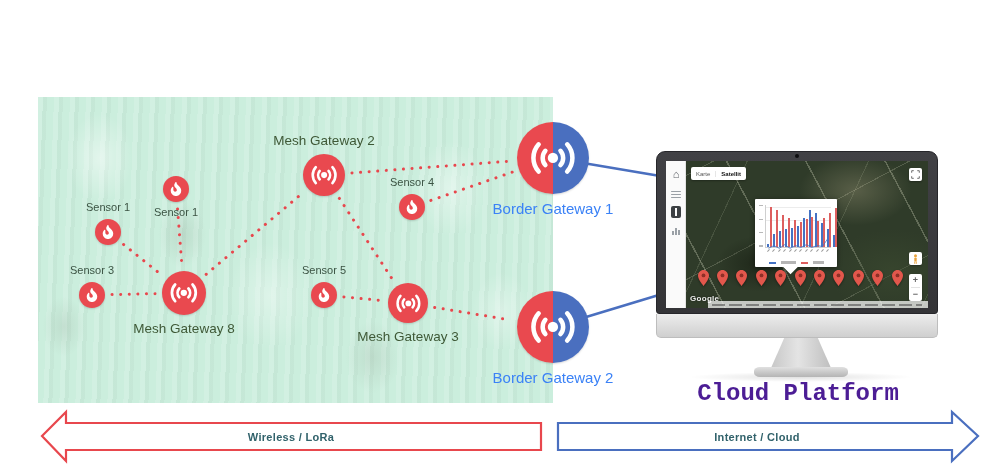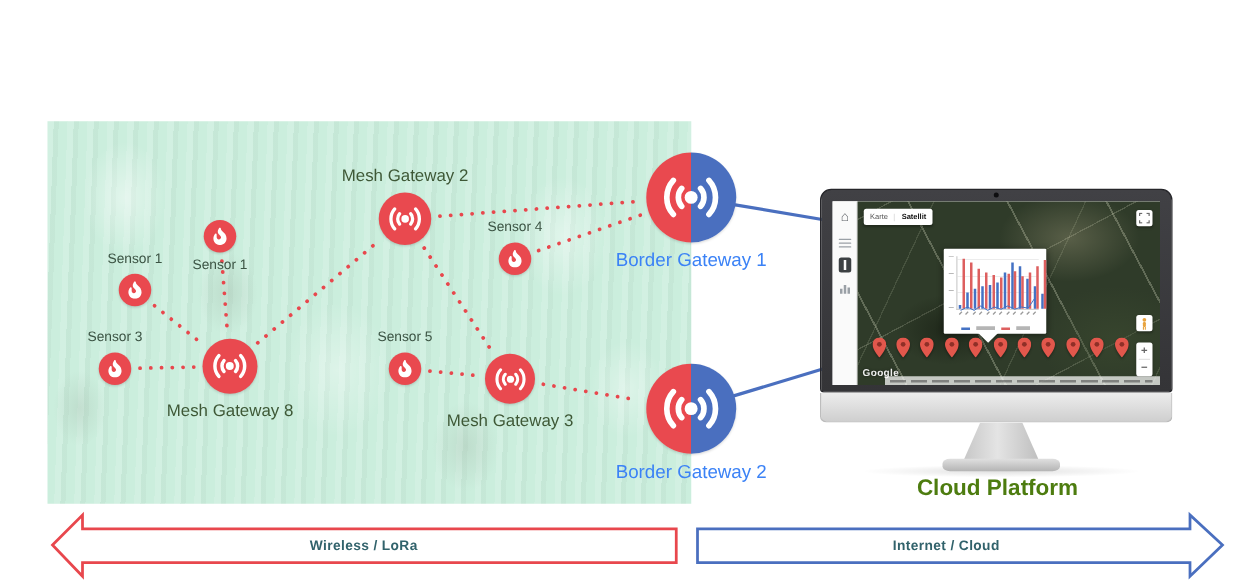--- a/index.html
+++ b/index.html
@@ -111,21 +111,21 @@
     background:linear-gradient(180deg,#ededed,#cfcfcf);border:1px solid #bdbdbd;border-top:none;
     border-radius:0 0 5px 5px;box-sizing:border-box;}
   #neck{position:absolute;left:771px;top:338px;width:60px;height:30px;
     background:linear-gradient(90deg,#c7c7c7,#e4e4e4 45%,#bfbfbf);
     clip-path:polygon(22% 0,78% 0,100% 100%,0 100%);}
   #mbase{position:absolute;left:754px;top:367px;width:94px;height:10px;border-radius:6px/4px;
     background:linear-gradient(180deg,#e0e0e0,#b4b4b4);}
   #mshadow{position:absolute;left:688px;top:372px;width:226px;height:10px;border-radius:50%;
     background:radial-gradient(ellipse at center, rgba(0,0,0,.12), transparent 70%);}
   #cloud-label{position:absolute;left:798px;top:380px;transform:translateX(-50%);
-    font-size:18px;font-weight:800;color:#4d7c0f;white-space:nowrap;}
+    font-size:24px;font-weight:800;color:#4c1d95;white-space:nowrap;font-family:Liberation Mono, monospace;}
 
   
   .arrow-shape{fill:#ffffff;stroke-width:2.2;stroke-linejoin:miter;}
   .arrow-red{stroke:#E8474D;}
   .arrow-blue{stroke:#4A6FBF;}
   .arrow-label{position:absolute;transform:translate(-50%,-50%);font-size:11px;font-weight:700;
     color:#31626B;letter-spacing:.3px;white-space:nowrap;z-index:3;}
 </style>
 </head>
 <body>

